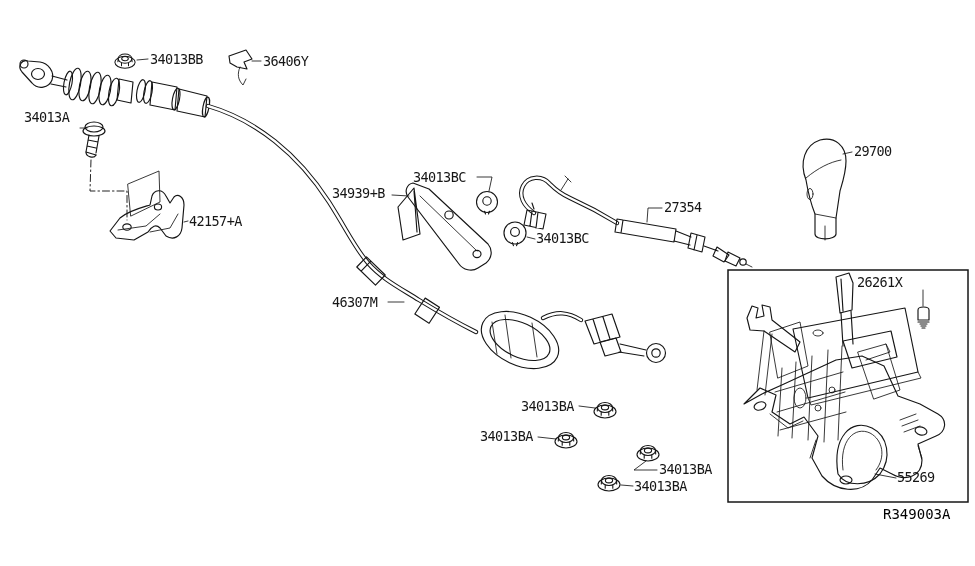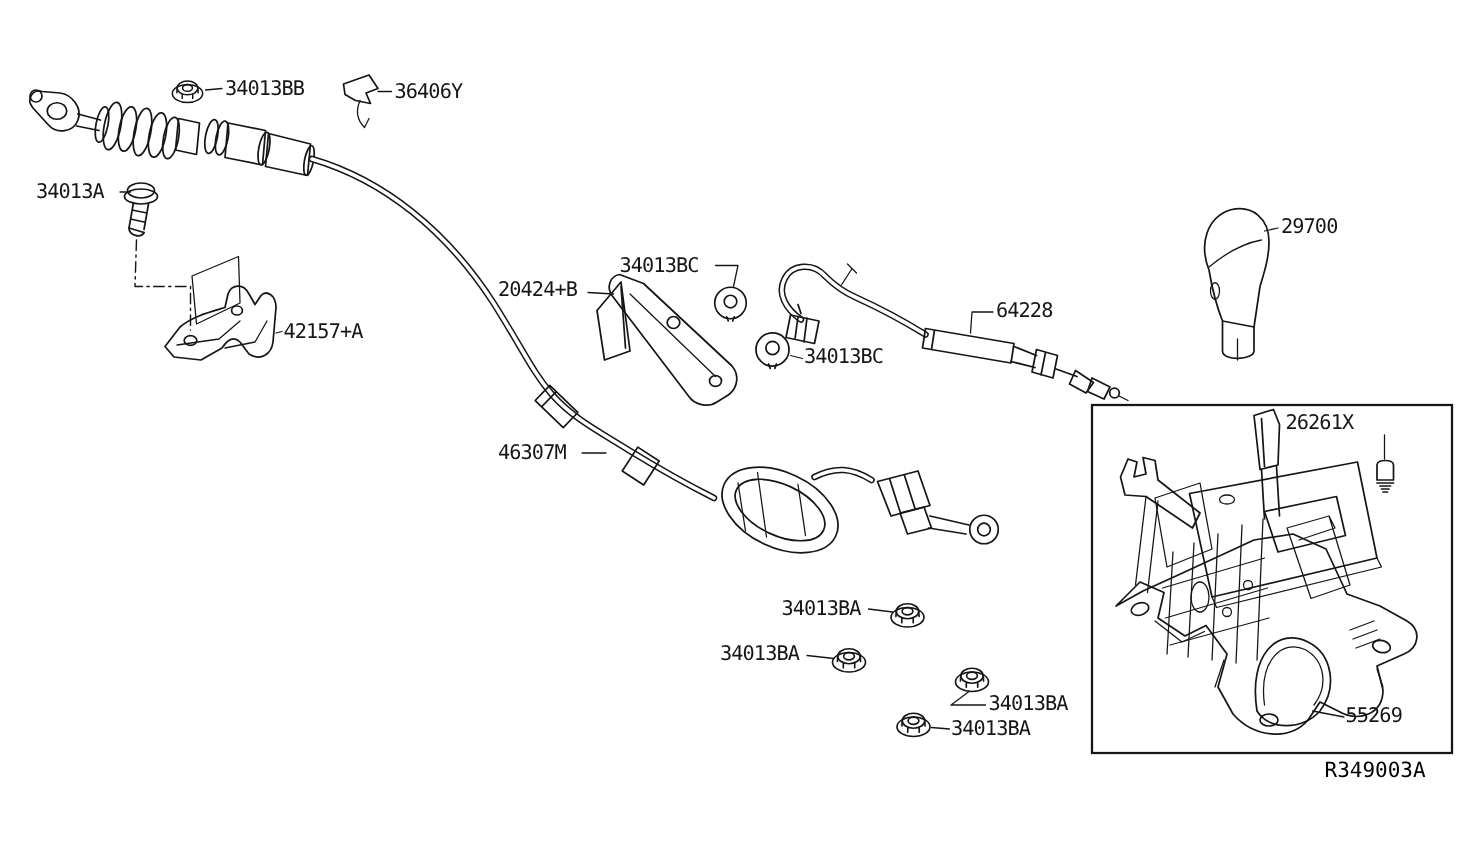--- a/index.html
+++ b/index.html
@@ -238,26 +238,26 @@
       <path class="ln thin" d="M579,406 L595,408"></path>
       <path class="ln thin" d="M538,437 L556,439"></path>
       <path class="ln thin" d="M646,461 L634,470 L657,470"></path>
       <path class="ln thin" d="M621,485 L633,486"></path>
       <path class="ln thin" d="M875,474 L896,478"></path>
     </g>
   </svg>
 
   <div class="lbl" style="left:150px;top:52px">34013BB</div>
   <div class="lbl" style="left:263px;top:54px">36406Y</div>
-  <div class="lbl" style="left:24px;top:121px">34013A</div>
+  <div class="lbl" style="left:24px;top:110px">34013A</div>
   <div class="lbl" style="left:189px;top:214px">42157+A</div>
-  <div class="lbl" style="left:332px;top:186px">20424+B</div>
+  <div class="lbl" style="left:332px;top:186px">34939+B</div>
   <div class="lbl" style="left:413px;top:170px">34013BC</div>
   <div class="lbl" style="left:536px;top:231px">34013BC</div>
-  <div class="lbl" style="left:664px;top:200px">64228</div>
+  <div class="lbl" style="left:664px;top:200px">27354</div>
   <div class="lbl" style="left:854px;top:144px">29700</div>
   <div class="lbl" style="left:332px;top:295px">46307M</div>
   <div class="lbl" style="left:857px;top:275px">26261X</div>
   <div class="lbl" style="left:521px;top:399px">34013BA</div>
   <div class="lbl" style="left:480px;top:429px">34013BA</div>
   <div class="lbl" style="left:659px;top:462px">34013BA</div>
   <div class="lbl" style="left:634px;top:479px">34013BA</div>
   <div class="lbl" style="left:897px;top:470px">55269</div>
 
   <div class="ref" style="left:883px;top:505px">R349003A</div>

